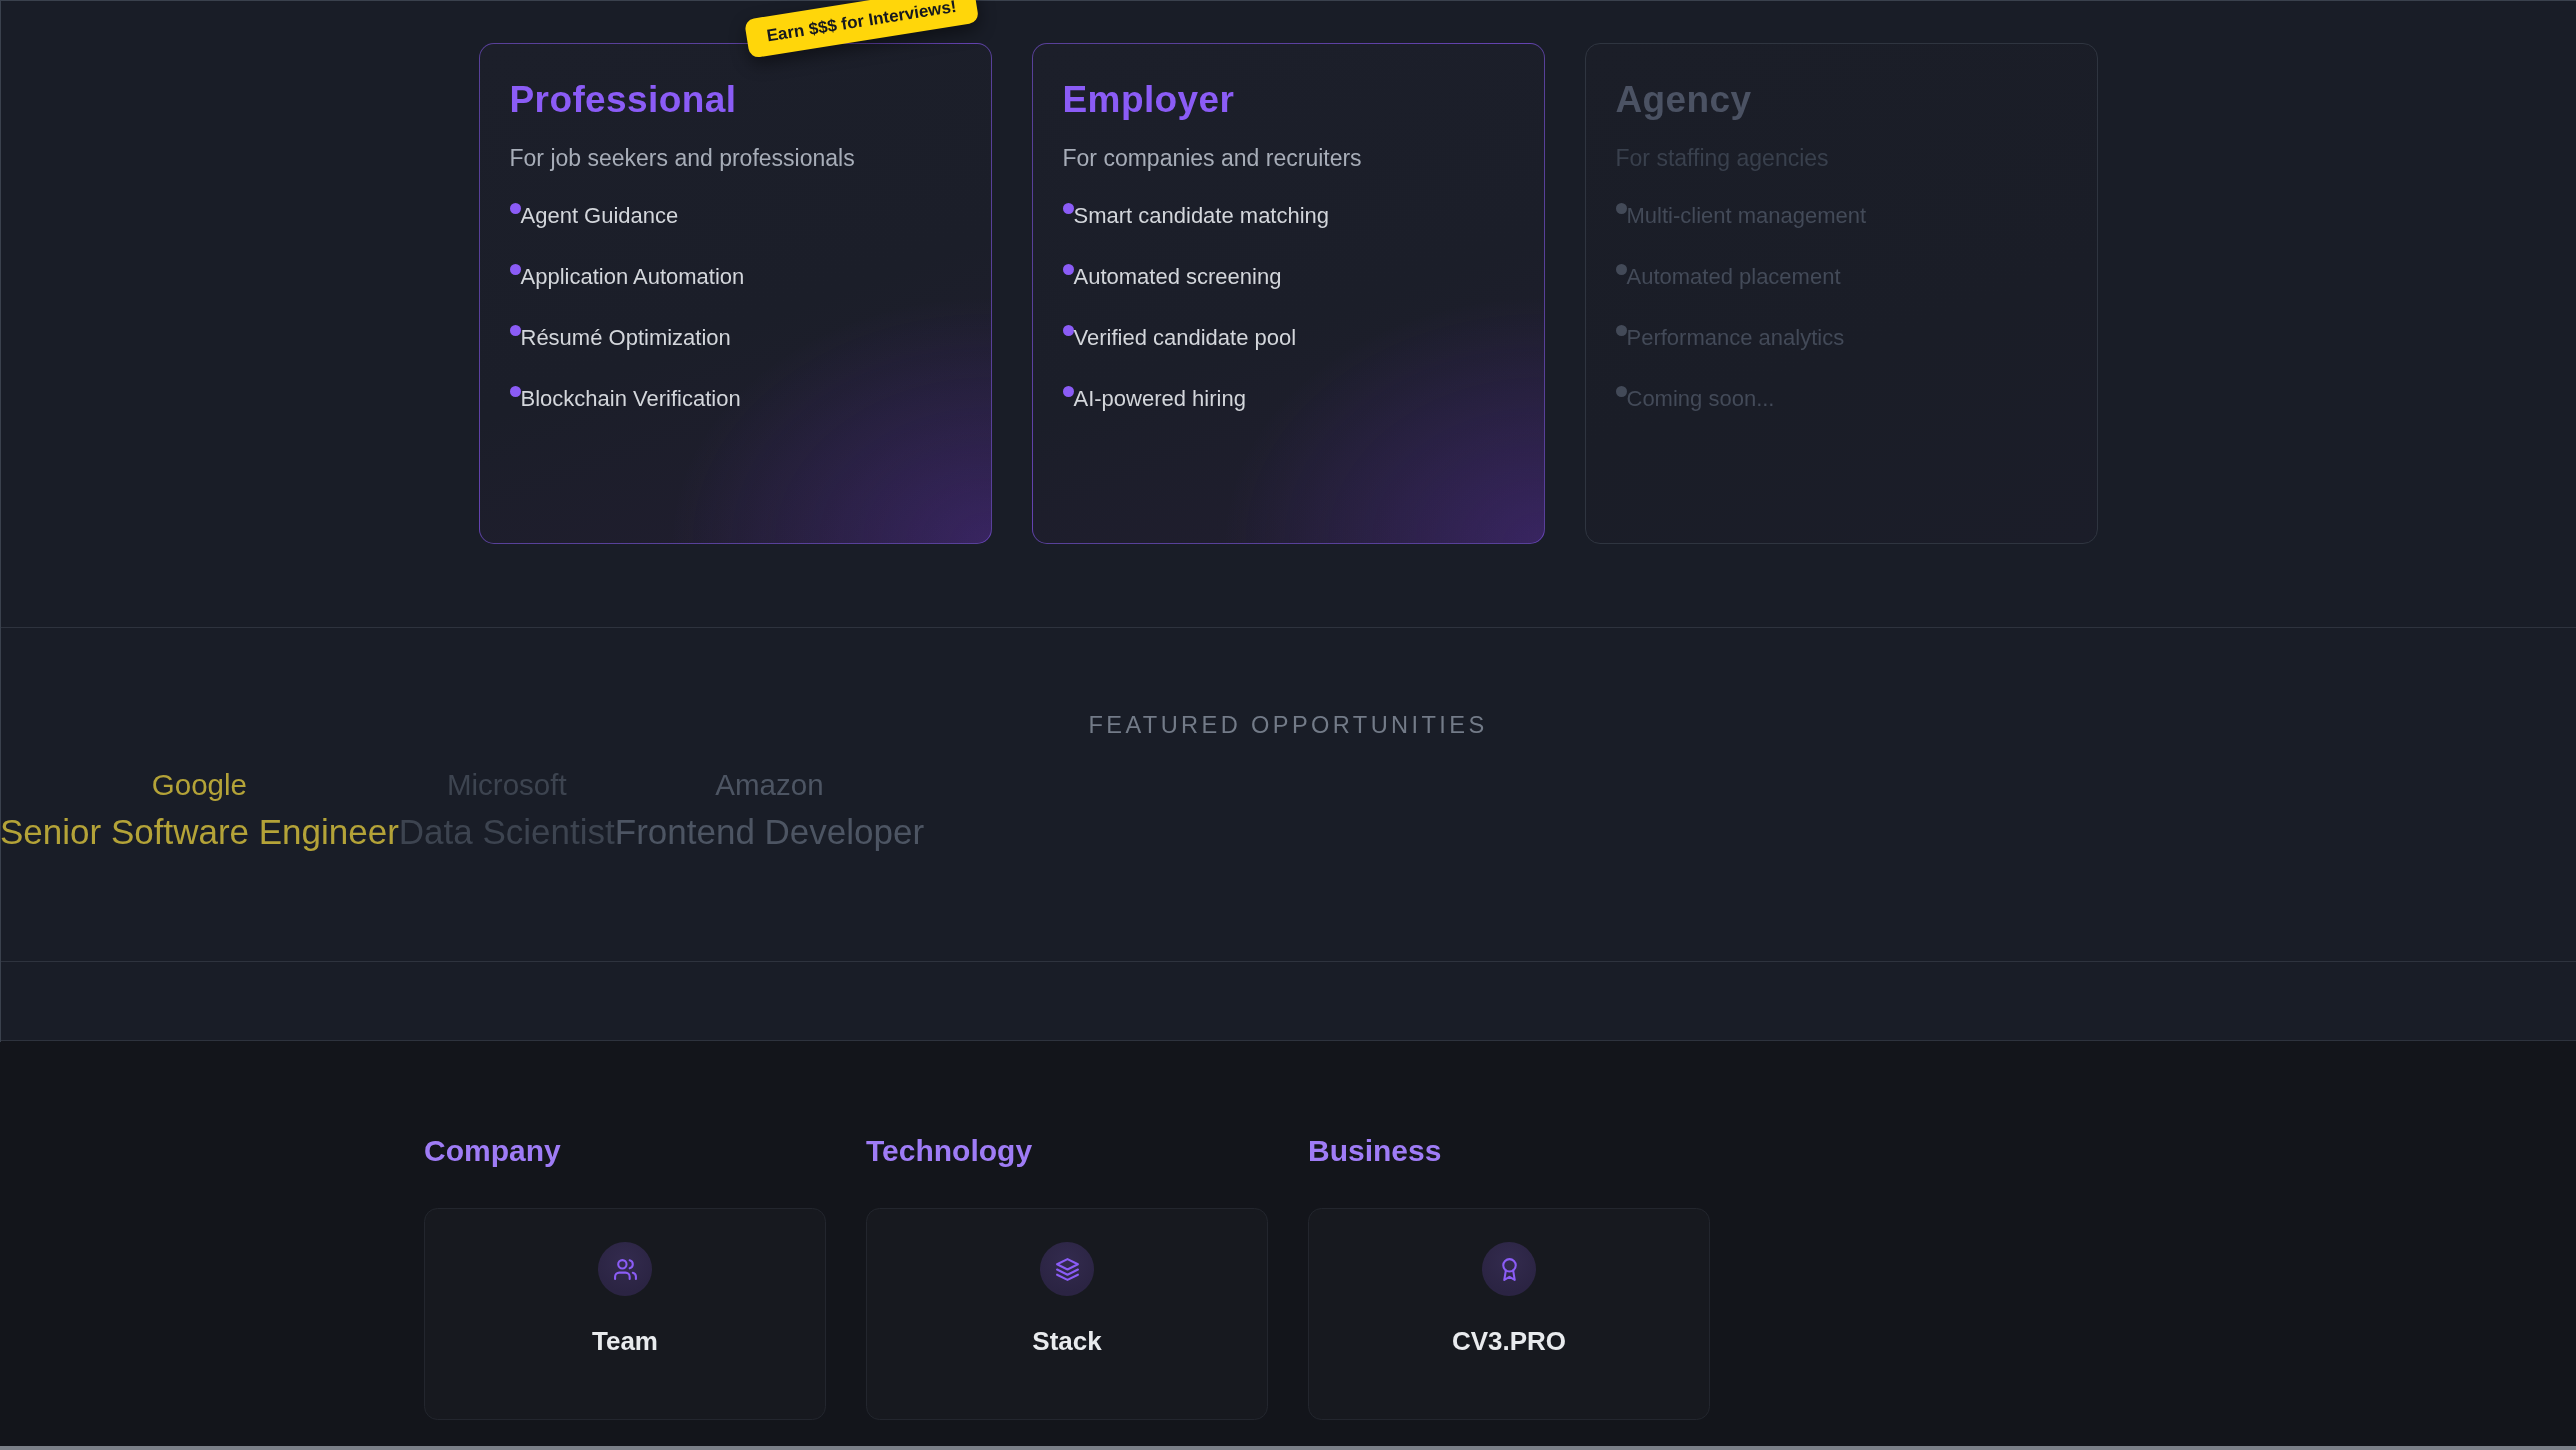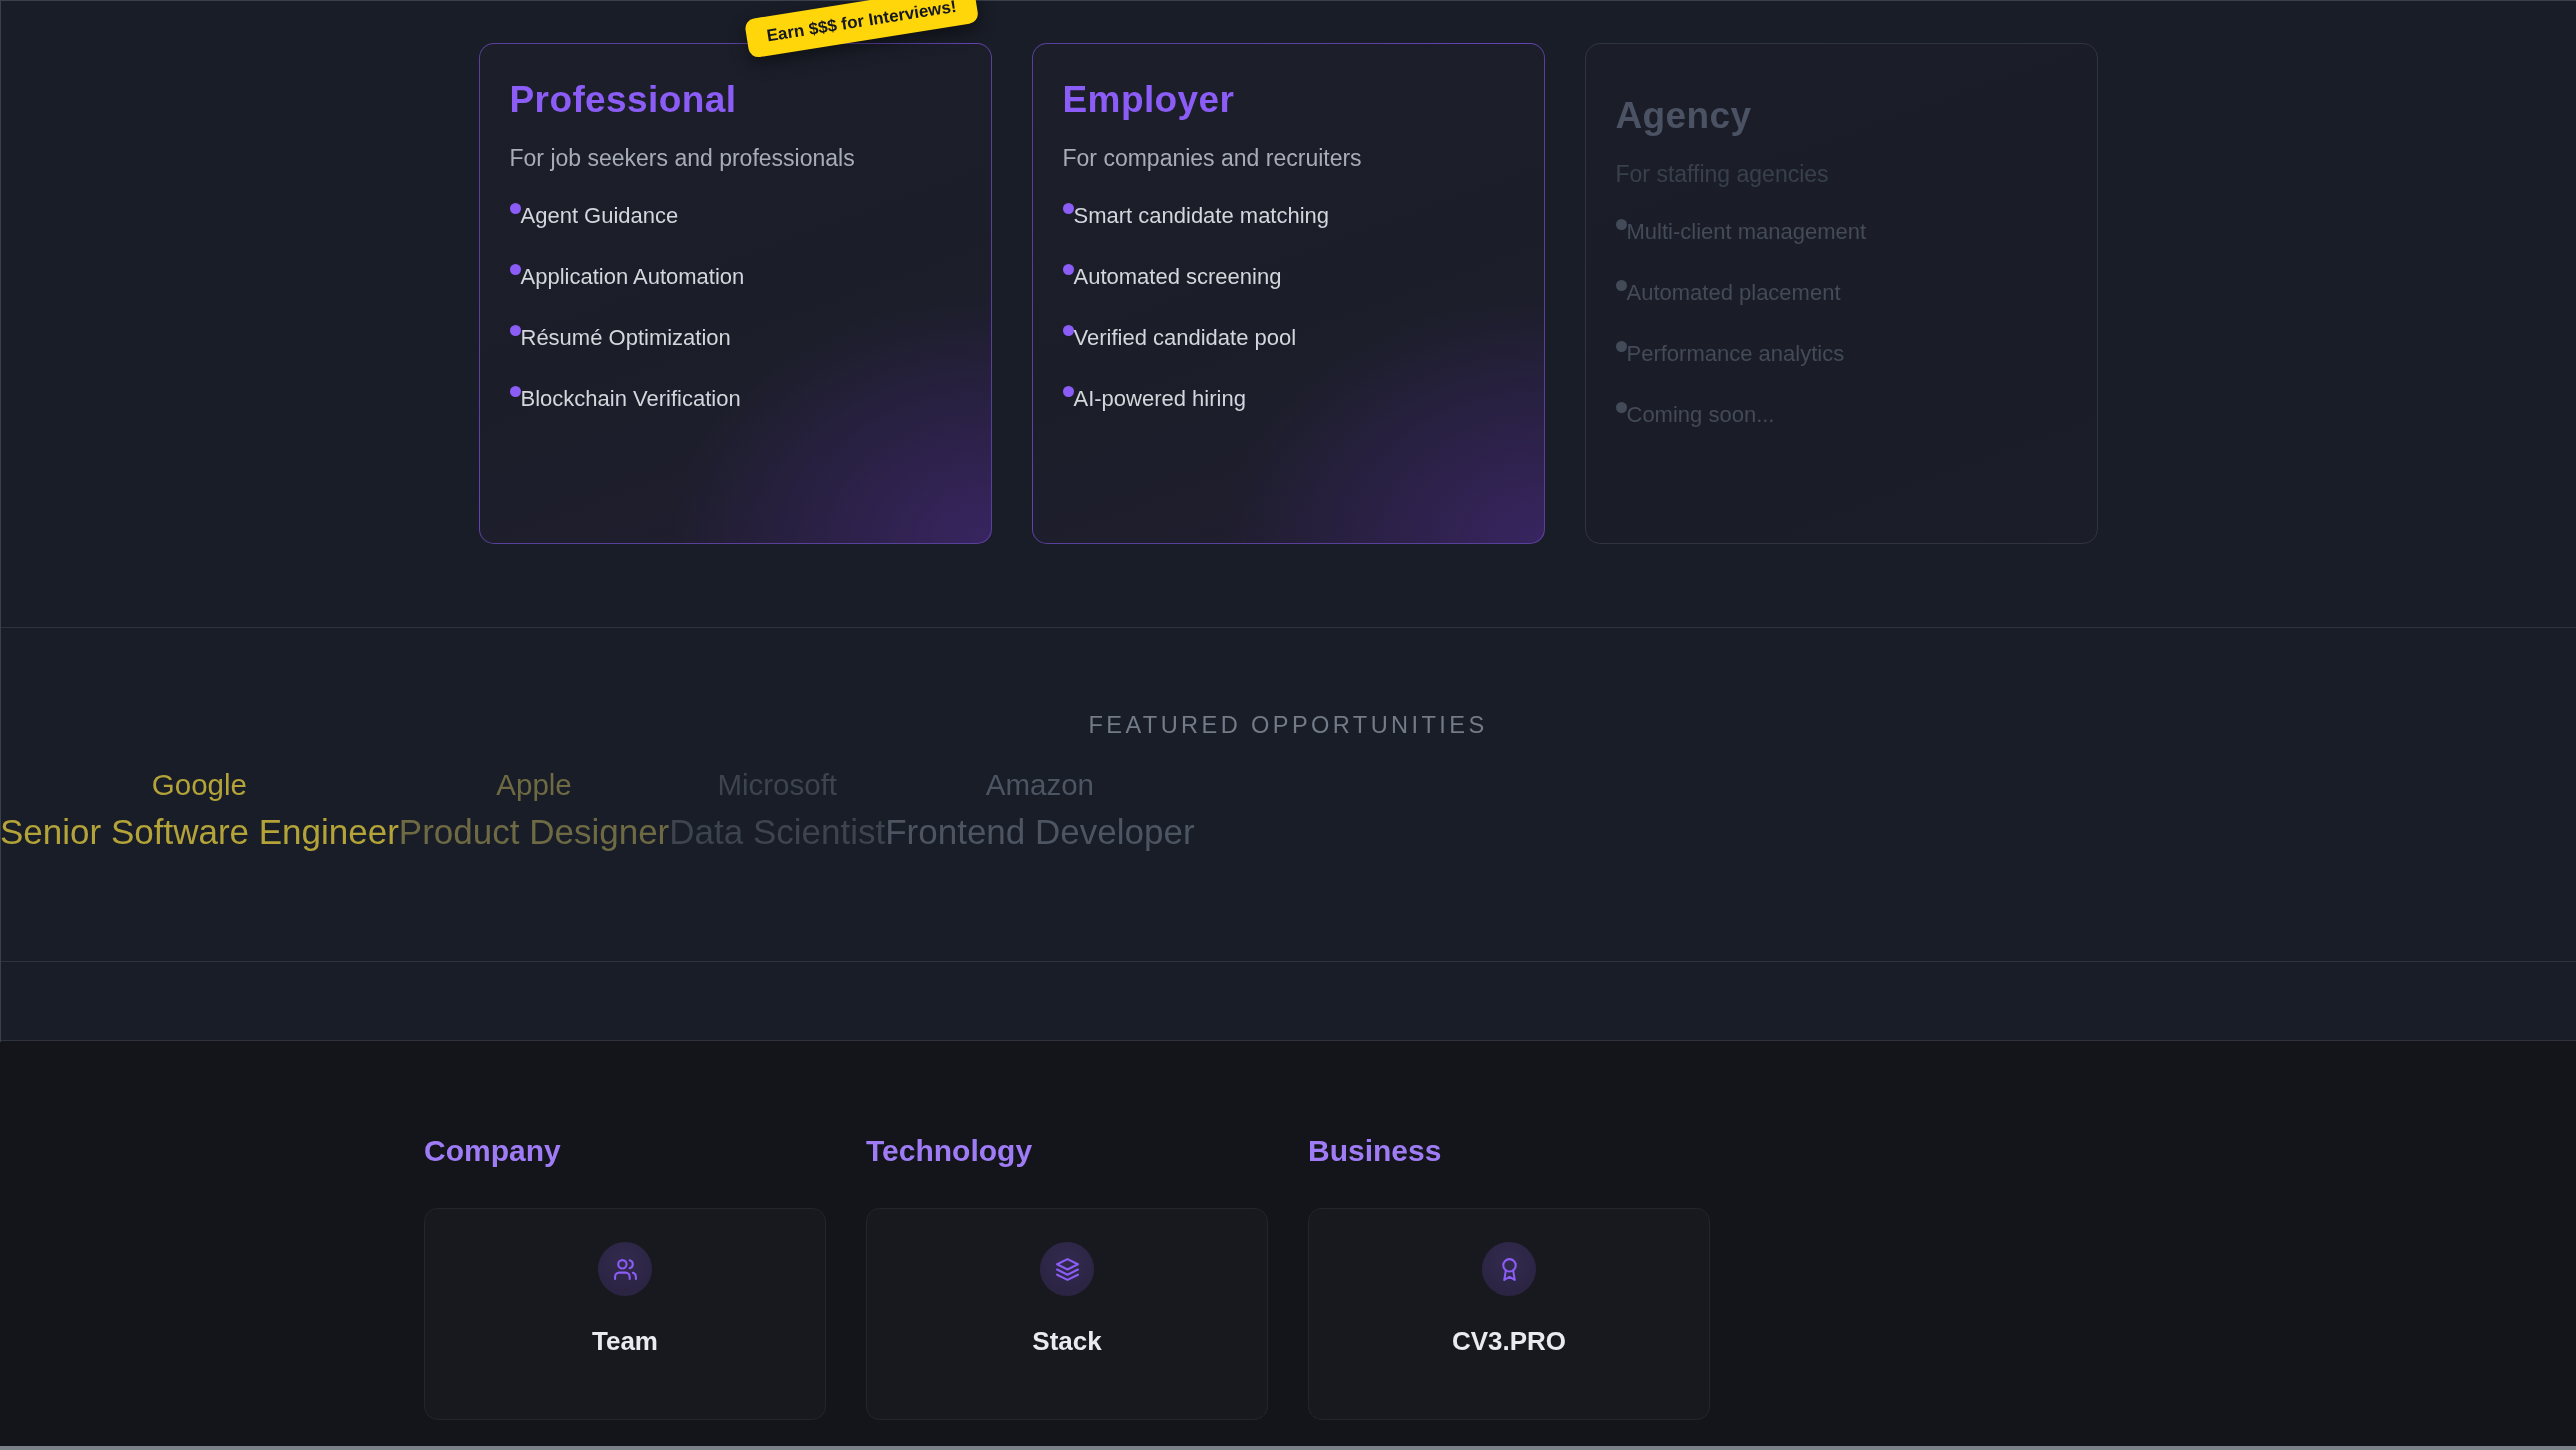--- a/index.html
+++ b/index.html
@@ -27,21 +27,21 @@
   .plan-title { margin:0; font-size:37px; line-height:44px; font-weight:bold; color:#8b5cf6; letter-spacing:0.4px; }
   .plan-desc { margin:22px 0 0; font-size:23px; line-height:29px; color:#a7adb8; }
   .plan-features { list-style:none; margin:30px 0 0; padding:0; }
   .plan-features li { display:flex; height:29px; margin-bottom:32px; font-size:22px; color:#d3d6db; }
   .dot { width:11px; height:11px; border-radius:50%; background:#8b5cf6; flex:0 0 11px; }
 
   .plan--disabled {
     border-color:#2f3540;
     background: linear-gradient(160deg,#1b1e28 0%, #1a1d27 60%, #1b1d29 100%);
   }
-  .plan--disabled .plan-title { color:#4b5263;margin-top:16px; }
+  .plan--disabled .plan-title { color:#4b5263; }
   .plan--disabled .plan-desc { color:#39404d; }
   .plan--disabled .plan-features li { color:#434a58; }
   .plan--disabled .dot { background:#434a58; }
 
   .earn-badge {
     position:absolute; left:744px; top:20px;
     transform:rotate(-9deg); transform-origin:left top;
     background:#ffd60a; color:#15181f;
     font-weight:bold; font-size:17px; line-height:17px;
     padding:11px 20px; border-radius:10px;
@@ -170,24 +170,20 @@
 
   </div>
 </section>
 
 <section class="featured-section">
   <div class="featured-heading">FEATURED OPPORTUNITIES</div>
   <div class="jobs-row">
     <div class="job job--active">
       <div class="job-company">Google</div>
       <div class="job-title">Senior Software Engineer</div>
-    </div>
-    <div class="job job--fading">
-      <div class="job-company">Apple</div>
-      <div class="job-title">Product Designer</div>
     </div>
     <div class="job job--dim">
       <div class="job-company">Microsoft</div>
       <div class="job-title">Data Scientist</div>
     </div>
     <div class="job job--dim2">
       <div class="job-company">Amazon</div>
       <div class="job-title">Frontend Developer</div>
     </div>
   </div>

